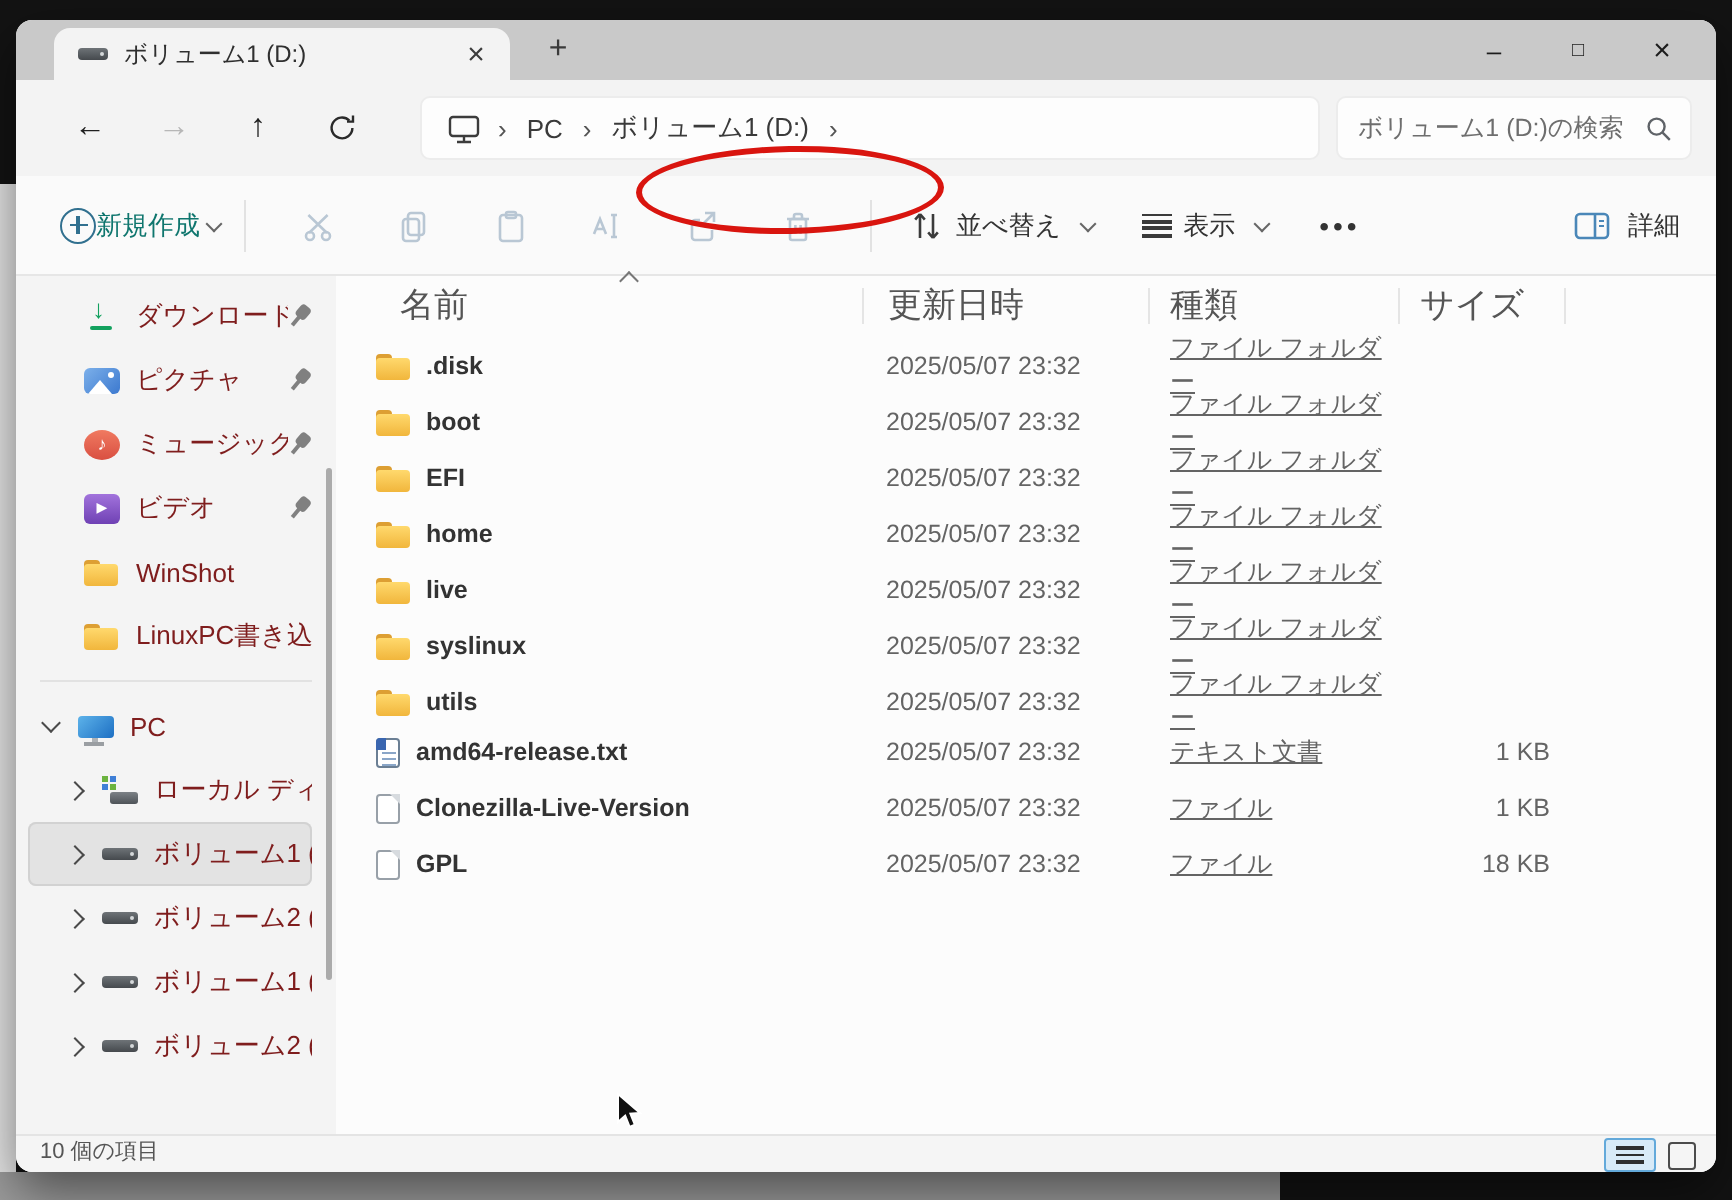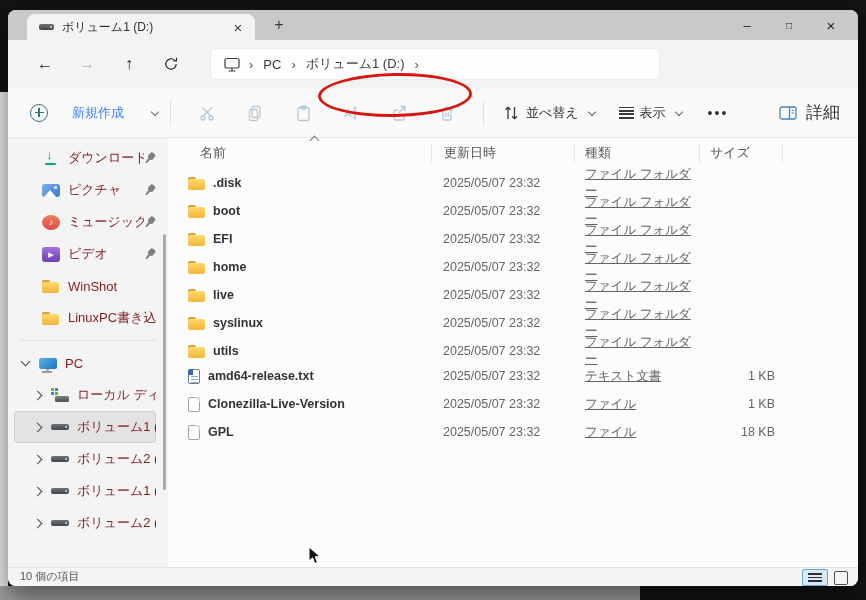--- a/index.html
+++ b/index.html
@@ -41,35 +41,35 @@
              border:1px solid #ececec;border-radius:5px;display:flex;align-items:center;
              padding:0 8px 0 10px;box-sizing:border-box;}
   .search-text{font-size:12.5px;color:#6e6e6e;flex:1;white-space:nowrap;overflow:hidden;}
   
   .ellipse{position:absolute;left:310px;top:33px;width:148px;height:38px;border:3px solid #d9150f;
            border-radius:50%;transform:rotate(-1deg);pointer-events:none;z-index:6;}
 
   
   .toolbar{height:50px;background:#fafafa;border-bottom:1px solid #e6e6e6;display:flex;
            align-items:center;padding:0 18px 0 22px;box-sizing:border-box;}
-  .tool-new{display:flex;align-items:center;gap:24px;font-size:13px;color:#3b82f6;}
+  .tool-new{display:flex;align-items:center;gap:0;font-size:13px;color:#0f766e;}
   .plus-circle{width:16px;height:16px;border:1.5px solid #31708f;border-radius:50%;position:relative;}
   .plus-circle::before,.plus-circle::after{content:"";position:absolute;background:#31708f;}
   .plus-circle::before{left:7px;top:3.5px;width:1.5px;height:9px;}
   .plus-circle::after{left:3.5px;top:7px;width:9px;height:1.5px;}
   .caret{width:5px;height:5px;border-right:1.2px solid #666;border-bottom:1.2px solid #666;
          transform:rotate(45deg);display:inline-block;margin:-2px 0 0 4px;}
   .tool-sep{width:1px;height:26px;background:#e2e2e2;margin:0 12px;}
   .tbtn{width:28px;height:30px;display:flex;align-items:center;justify-content:center;margin:0 10px;}
   .tool-group{display:flex;align-items:center;gap:6px;font-size:13px;color:#333;margin:0 12px;}
   .sortwrap{margin-left:6px;}
   .viewlines{width:15px;height:12px;display:flex;flex-direction:column;justify-content:space-between;}
   .viewlines i{display:block;height:1.6px;background:#3a3a3a;}
   .more{font-size:14px;color:#333;letter-spacing:2px;margin:0 14px;}
-  .details-toggle{margin-left:auto;display:flex;align-items:center;gap:8px;font-size:17px;color:#333;}
+  .details-toggle{margin-left:auto;display:flex;align-items:center;gap:8px;font-size:13px;color:#333;}
 
   
   .main{display:flex;height:429px;position:relative;}
   .sidebar{width:160px;background:#f4f4f4;padding-top:4px;box-sizing:border-box;position:relative;overflow:hidden;}
   .sb-row{height:32px;display:flex;align-items:center;margin:0 12px 0 6px;border-radius:4px;
           padding-left:28px;box-sizing:border-box;}
   .sb-row .sb-icon{width:18px;display:flex;justify-content:center;margin-right:8px;flex:none;}
   .sb-label{font-size:13px;color:#7f1d1d;white-space:nowrap;overflow:hidden;flex:1;}
   .pin{margin-left:auto;flex:none;width:12px;height:12px;position:relative;transform:rotate(40deg);opacity:.75;}
   .pin::before{content:"";position:absolute;left:3px;top:0;width:6px;height:7px;background:#5a5a5a;border-radius:2px;}
@@ -79,21 +79,21 @@
   .tree-row.lvl1{padding-left:20px;}
   .tree-row.selected{background:#e3e3e3;box-shadow:inset 0 0 0 1px #d2d2d2;}
   .chev{width:6px;height:6px;border-right:1.3px solid #4a4a4a;border-bottom:1.3px solid #4a4a4a;
         display:inline-block;flex:none;margin-right:10px;}
   .chev.right{transform:rotate(-45deg);}
   .chev.down{transform:rotate(45deg);margin-top:-3px;}
   .sb-scroll{position:absolute;right:2px;top:96px;width:3px;height:256px;background:#ababab;border-radius:2px;}
 
   .filearea{flex:1;background:#fcfcfc;position:relative;}
   .fheader{display:grid;grid-template-columns:244px 143px 125px 83px;padding-left:20px;height:26px;
-           align-items:center;font-size:13px;color:#555;position:relative;margin-top:2px;}
+           align-items:center;font-size:17px;color:#555;position:relative;margin-top:2px;}
   .fheader .fh{border-right:1px solid #e5e5e5;height:18px;line-height:18px;padding-left:12px;box-sizing:border-box;}
   .fh.type{padding-left:10px;} .fh.size{padding-left:10px;}
   .sort-caret{position:absolute;left:143px;top:-3px;width:6px;height:6px;border-right:1.3px solid #777;
               border-bottom:1.3px solid #777;transform:rotate(-135deg);}
   .frow{display:grid;grid-template-columns:244px 143px 125px 83px;padding-left:20px;height:28px;
         align-items:center;font-size:12.5px;}
   .fname{display:flex;align-items:center;gap:8px;color:#333;white-space:nowrap;overflow:hidden;font-weight:bold;}
   .fdate,.ftype{color:#646464;padding-left:11px;}
   .ftype{padding-left:10px;text-decoration:underline;}
   .fsize{color:#646464;text-align:right;padding-right:8px;}
@@ -192,20 +192,27 @@
         <svg class="tico" width="18" height="17" viewBox="0 0 18 17">
           <rect x="2" y="2.5" width="14" height="9.5" rx="1.5" fill="none" stroke="#3c3c3c" stroke-width="1.2"></rect>
           <path d="M9 12v2.5M5.5 15h7" fill="none" stroke="#3c3c3c" stroke-width="1.2"></path>
         </svg>
         <span class="crumb-sep">›</span>
         <span class="crumb">PC</span>
         <span class="crumb-sep">›</span>
         <span class="crumb">ボリューム1 (D:)</span>
         <span class="crumb-sep">›</span>
       </div>
+      <div class="searchbox">
+        <span class="search-text">ボリューム1 (D:)の検索</span>
+        <svg class="tico" width="15" height="15" viewBox="0 0 15 15">
+          <circle cx="6.3" cy="6.3" r="4" fill="none" stroke="#5f6368" stroke-width="1.2"></circle>
+          <path d="M9.3 9.3l3.6 3.6" stroke="#5f6368" stroke-width="1.2"></path>
+        </svg>
+      </div>
       <div class="ellipse" style="border-color: rgb(217, 21, 15);"></div>
     </div>
 
     <div class="toolbar">
       <div class="tool-new">
         <span class="plus-circle"></span>
         <span>新規作成</span>
         <span class="caret"></span>
       </div>
       <div class="tool-sep"></div>

